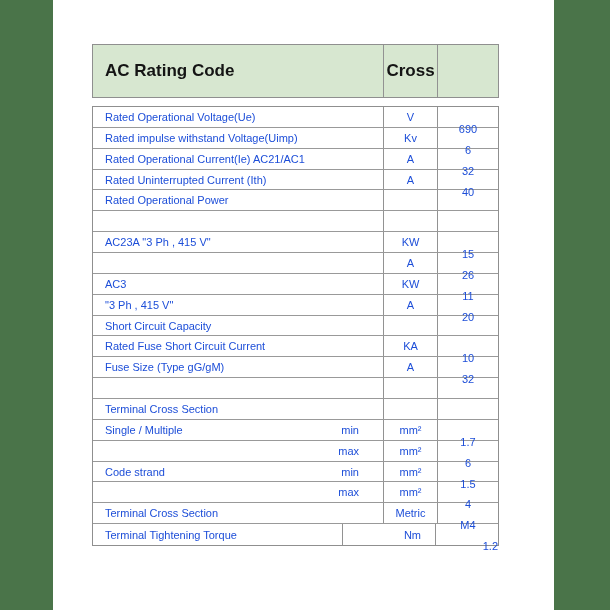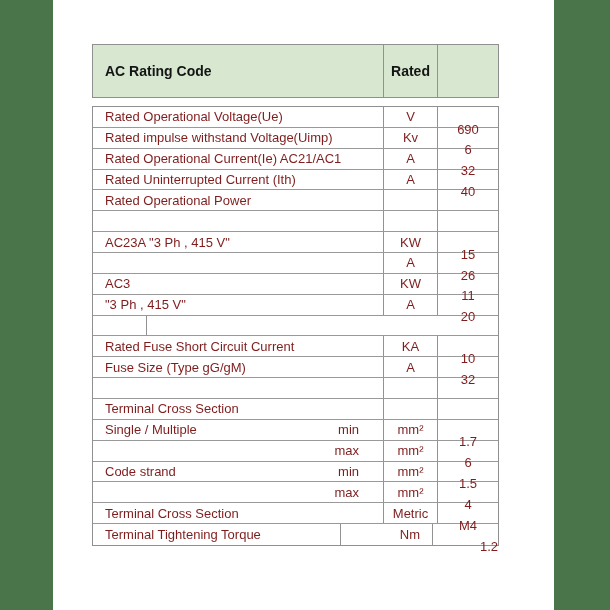--- a/index.html
+++ b/index.html
@@ -19,44 +19,44 @@
   .cell{box-sizing:border-box;}
   .c1{width:291px;border-right:1px solid #929292;display:flex;align-items:center;
       padding-left:12px;padding-right:24px;}
   .c2{width:54px;border-right:1px solid #929292;display:flex;align-items:center;justify-content:center;}
   .c3{flex:1;display:flex;align-items:center;justify-content:center;margin-top:22px;}
 
   .thead{
     display:flex;height:54px;box-sizing:border-box;
     background:#d7e7d0;border:1px solid #8f8f8f;
   }
-  .thead .cell{font-weight:bold;font-size:14px;color:#141414;}
+  .thead .cell{font-weight:bold;font-size:17px;color:#141414;}
 
   .tbody{
     margin-top:8px;border:1px solid #8f8f8f;box-sizing:border-box;background:#ffffff;
   }
   .trow{
     display:flex;height:20.86px;box-sizing:border-box;
     border-bottom:1px solid #999999;
-    font-size:13px;color:#7f1d1d;
+    font-size:11px;color:#1d4ed8;
   }
   .trow:last-child{border-bottom:none;gap:47px;}
   .lbl{flex:1;white-space:nowrap;overflow:hidden;}
   .qual{white-space:nowrap;}
 </style>
 </head>
 <body>
 
 <div class="band band-left"></div>
 <div class="band band-right"></div>
 
 <div class="sheet">
   <div class="thead">
     <div class="cell c1">AC Rating Code</div>
-    <div class="cell c2">Rated</div>
+    <div class="cell c2">Cross</div>
     <div class="cell c3"></div>
   </div>
   <div class="tbody" id="tbody">
       <div class="trow">
         <div class="cell c1">
           <span class="lbl">Rated Operational Voltage(Ue)</span>
           <span class="qual"></span>
         </div>
         <div class="cell c2">V</div>
         <div class="cell c3">690</div>
@@ -127,20 +127,24 @@
       </div>
       <div class="trow">
         <div class="cell c1">
           <span class="lbl">"3 Ph , 415 V"</span>
           <span class="qual"></span>
         </div>
         <div class="cell c2">A</div>
         <div class="cell c3">20</div>
       </div>
       <div class="trow">
+        <div class="cell c1">
+          <span class="lbl">Short Circuit Capacity</span>
+          <span class="qual"></span>
+        </div>
         <div class="cell c2"></div>
         <div class="cell c3"></div>
       </div>
       <div class="trow">
         <div class="cell c1">
           <span class="lbl">Rated Fuse Short Circuit Current</span>
           <span class="qual"></span>
         </div>
         <div class="cell c2">KA</div>
         <div class="cell c3">10</div>

